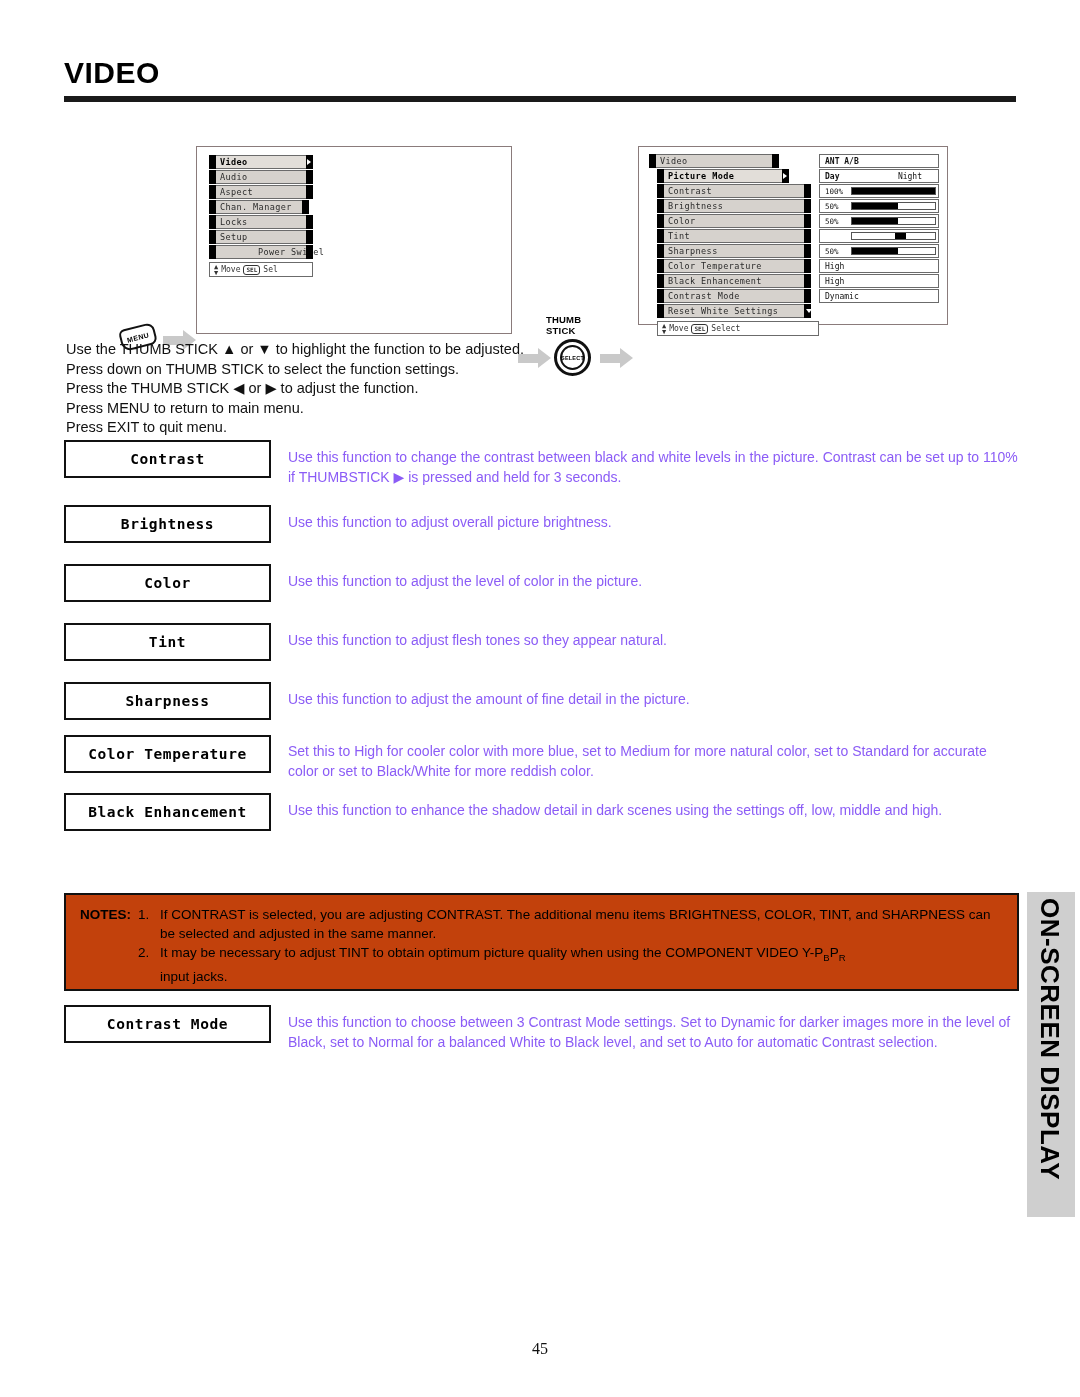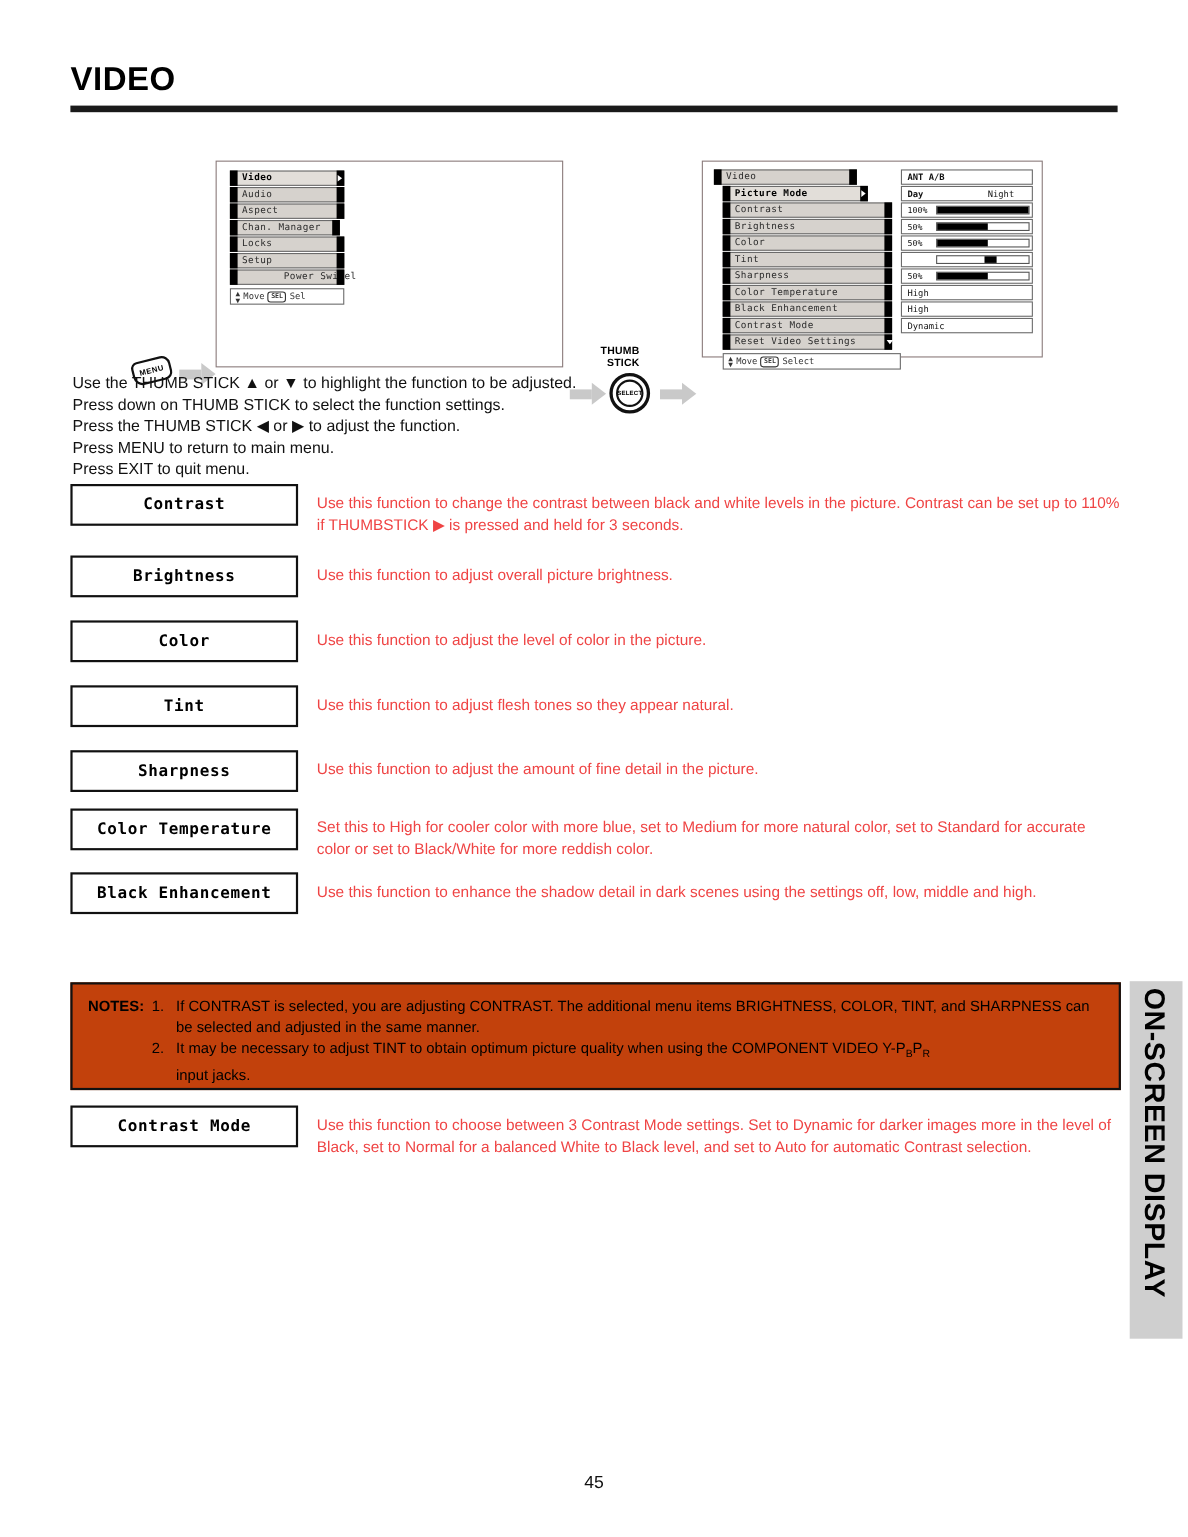--- a/index.html
+++ b/index.html
@@ -128,21 +128,21 @@
     position:absolute; left:120px; top:208px;
     width:36px; height:22px;
     border:2px solid #111; border-radius:6px 8px 7px 9px;
     transform:rotate(-14deg);
     background:#fff;
     display:flex; align-items:center; justify-content:center;
     font-size:7px; font-weight:bold; letter-spacing:0.5px;
   }
   .thumbstick-label {
     position:absolute; left:546px; top:196px;
-    font-size:9.5px; font-weight:bold; text-align:right; line-height:11px;
+    font-size:9.5px; font-weight:bold; text-align:left; line-height:11px;
     letter-spacing:0.2px;
   }
   .thumbstick-knob {
     position:absolute; left:554px; top:221px;
     width:37px; height:37px; border-radius:50%;
     border:3px solid #111; background:#fff;
     display:flex; align-items:center; justify-content:center;
   }
   .thumbstick-knob .inner {
     width:25px; height:25px; border-radius:50%;
@@ -164,21 +164,21 @@
     border:2px solid #111;
     height:38px;
     display:flex; align-items:center; justify-content:center;
     font-family:"DejaVu Sans Mono", monospace;
     font-size:14.5px; font-weight:bold; letter-spacing:0.6px;
     color:#000;
     background:#fff;
   }
   .func-desc {
     margin-left:17px;
-    font-size:14px; line-height:19.5px; color:#ef4444;
+    font-size:14px; line-height:19.5px; color:#8b5cf6;
     padding-top:8px;
     flex:1;
   }
   .func-row.tall .func-desc { padding-top:7px; }
 
   
   #row-contrast   { margin-bottom:18px; }
   #row-brightness { margin-bottom:21px; }
   #row-color      { margin-bottom:21px; }
   #row-tint       { margin-bottom:21px; }
@@ -211,21 +211,21 @@
     white-space:nowrap;
     font-size:26px; font-weight:bold; letter-spacing:0.5px;
     transform:rotate(90deg);
     transform-origin:left top;
     left:38px; top:6px;
   }
 
   
   .page-num {
     position:absolute; left:0; top:1340px; width:1080px;
-    text-align:center; font-size:16px; color:#111;
+    text-align:center; font-size:16px; color:#111;font-family:Liberation Serif, serif;
   }
 </style>
 </head>
 <body>
 
 <div class="page-title">VIDEO</div>
 <div class="title-rule"></div>
 
 <div class="diagram">
 
@@ -403,21 +403,21 @@
         <div class="osd-btn" style="width:154px;">
           <span class="cap-l"></span>
           <span>Contrast Mode</span>
           <span class="cap-r"></span>
         </div>
       </div>
 
       <div class="osd-row" style="padding-left:8px;">
         <div class="osd-btn" style="width:154px;">
           <span class="cap-l"></span>
-          <span>Reset Video Settings</span>
+          <span>Reset White Settings</span>
           <span class="cap-r arrow-d"></span>
         </div>
       </div>
 
       <div class="hint-bar wide" style="margin-left:8px;">
         <span class="ud-arrows">▲<br>▼</span>
         <span>Move</span>
         <span class="sel-key">SEL</span>
         <span>Select</span>
       </div>

